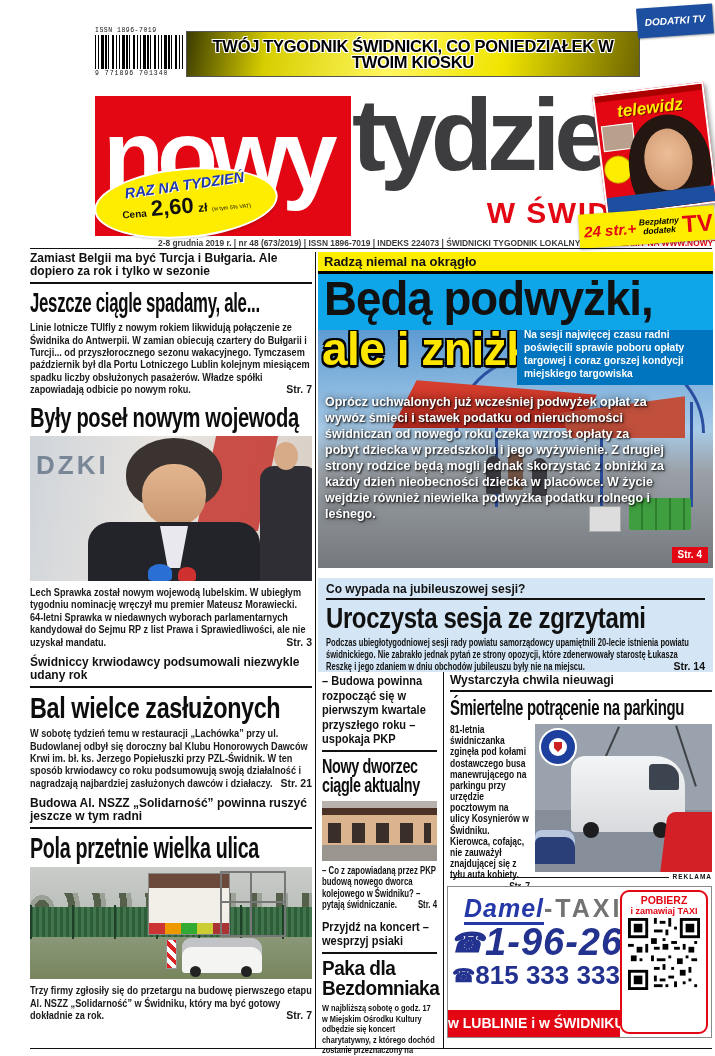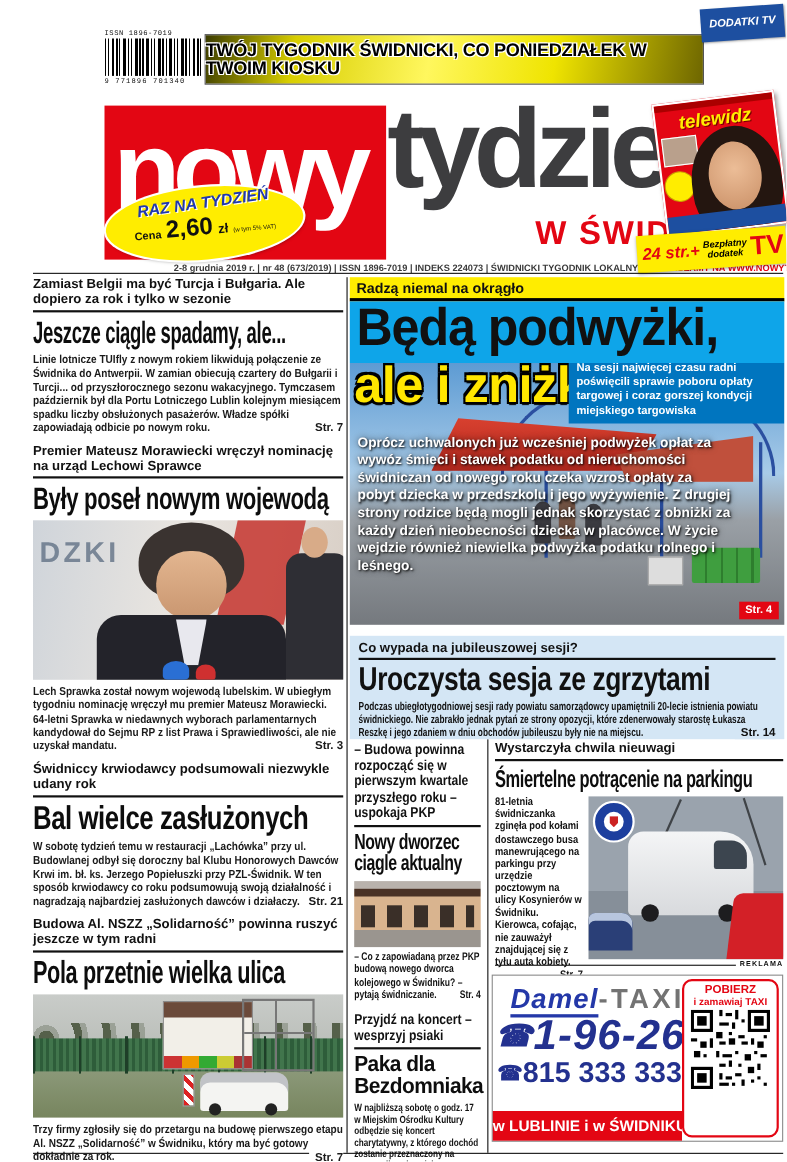--- a/index.html
+++ b/index.html
@@ -10,21 +10,21 @@
   
   .bc{position:absolute;left:95px;top:26px;width:88px;}
   .bc-issn{font:400 6.5px/1.4 "Liberation Mono",monospace;letter-spacing:.5px;}
   .bc-bars{height:34px;background:repeating-linear-gradient(90deg,#000 0 1.5px,#fff 1.5px 3px,#000 3px 4px,#fff 4px 6.5px,#000 6.5px 9px,#fff 9px 10.5px);}
   .bc-num{font:400 6.5px/1.5 "Liberation Mono",monospace;letter-spacing:1px;}
   .bc-48{position:absolute;right:-14px;top:12px;font:700 7px/1 "Liberation Sans",sans-serif;}
   .banner{position:absolute;left:186px;top:31px;width:452px;height:44px;
           background:linear-gradient(100deg,#3c3c00 0%,#d8ce00 18%,#fff75e 45%,#efe400 70%,#6e6600 100%);
           display:flex;align-items:center;justify-content:center;border:1px solid #555;}
   .banner span{font:800 16.5px/1 "Liberation Sans",sans-serif;color:#000;letter-spacing:-.3px;
-          text-shadow:1px 1px 0 #fff,-1px -1px 0 #fff,1px -1px 0 #fff,-1px 1px 0 #fff;}
+          text-shadow:1px 1px 0 #fff,-1px -1px 0 #fff,1px -1px 0 #fff,-1px 1px 0 #fff;text-align:center;}
   .corner{position:absolute;top:6px;right:2px;width:76px;height:30px;background:#1d4fa0;transform:rotate(-4deg);
           color:#fff;display:flex;align-items:center;justify-content:center;font:800 italic 10px/1 "Liberation Sans",sans-serif;box-shadow:1px 1px 2px rgba(0,0,0,.35);}
   
   .mh-red{position:absolute;left:95px;top:96px;width:256px;height:140px;background:#e30613;}
   .mh-nowy{position:absolute;left:8px;top:2px;color:#fff;font-weight:800;font-size:100px;line-height:1.15;letter-spacing:-7px;}
   .mh-tyd{position:absolute;left:352px;top:84px;width:340px;font-size:102px;line-height:1;font-weight:800;color:#3d3d3f;letter-spacing:-6px;}
   .mh-sub{position:absolute;left:352px;top:196px;width:338px;text-align:right;font-size:30px;font-weight:800;color:#e30613;letter-spacing:1.5px;}
   .mh-oval{position:absolute;left:96px;top:170px;width:180px;height:66px;background:#ffed00;border-radius:50%;
            transform:rotate(-5deg);box-shadow:0 0 0 2px #fff,1px 2px 3px rgba(0,0,0,.35);text-align:center;}
   .oval-arc{margin-top:8px;color:#2038b0;font:800 italic 14.5px/1 "Liberation Sans",sans-serif;transform:rotate(-3deg);text-shadow:1px 1px 0 #fff;}
@@ -226,21 +226,20 @@
       <div class="hl hl-air">
           <span class="cond nw" style="--sx:.6">Jeszcze ciągle spadamy, ale...</span>
         </div>
       <div class="bd">
           <span class="cond" style="--sx:.87">Linie lotnicze TUIfly z nowym rokiem likwidują połączenie ze Świdnika do Antwerpii. W zamian obiecują czartery do Bułgarii i Turcji... od przyszłorocznego sezonu wakacyjnego. Tymczasem październik był dla Portu Lotniczego Lublin kolejnym miesiącem spadku liczby obsłużonych pasażerów. Władze spółki zapowiadają odbicie po nowym roku.</span>
         <span class="pref">Str. 7</span>
         </div>
     </div>
 
     <div class="st">
-      <div class="kick">Premier Mateusz Morawiecki wręczył nominację na urząd Lechowi Sprawce</div>
       <div class="hl hl-gov">
           <span class="cond nw" style="--sx:.72">Były poseł nowym wojewodą</span>
         </div>
       <div class="ph ph-spr">
         <div class="sp-txt">DZKI</div>
         <div class="sp-red"></div>
         <div class="sp-fig2"></div>
         <div class="sp-fig2h"></div>
         <div class="sp-hair"></div>
         <div class="sp-face"></div>

